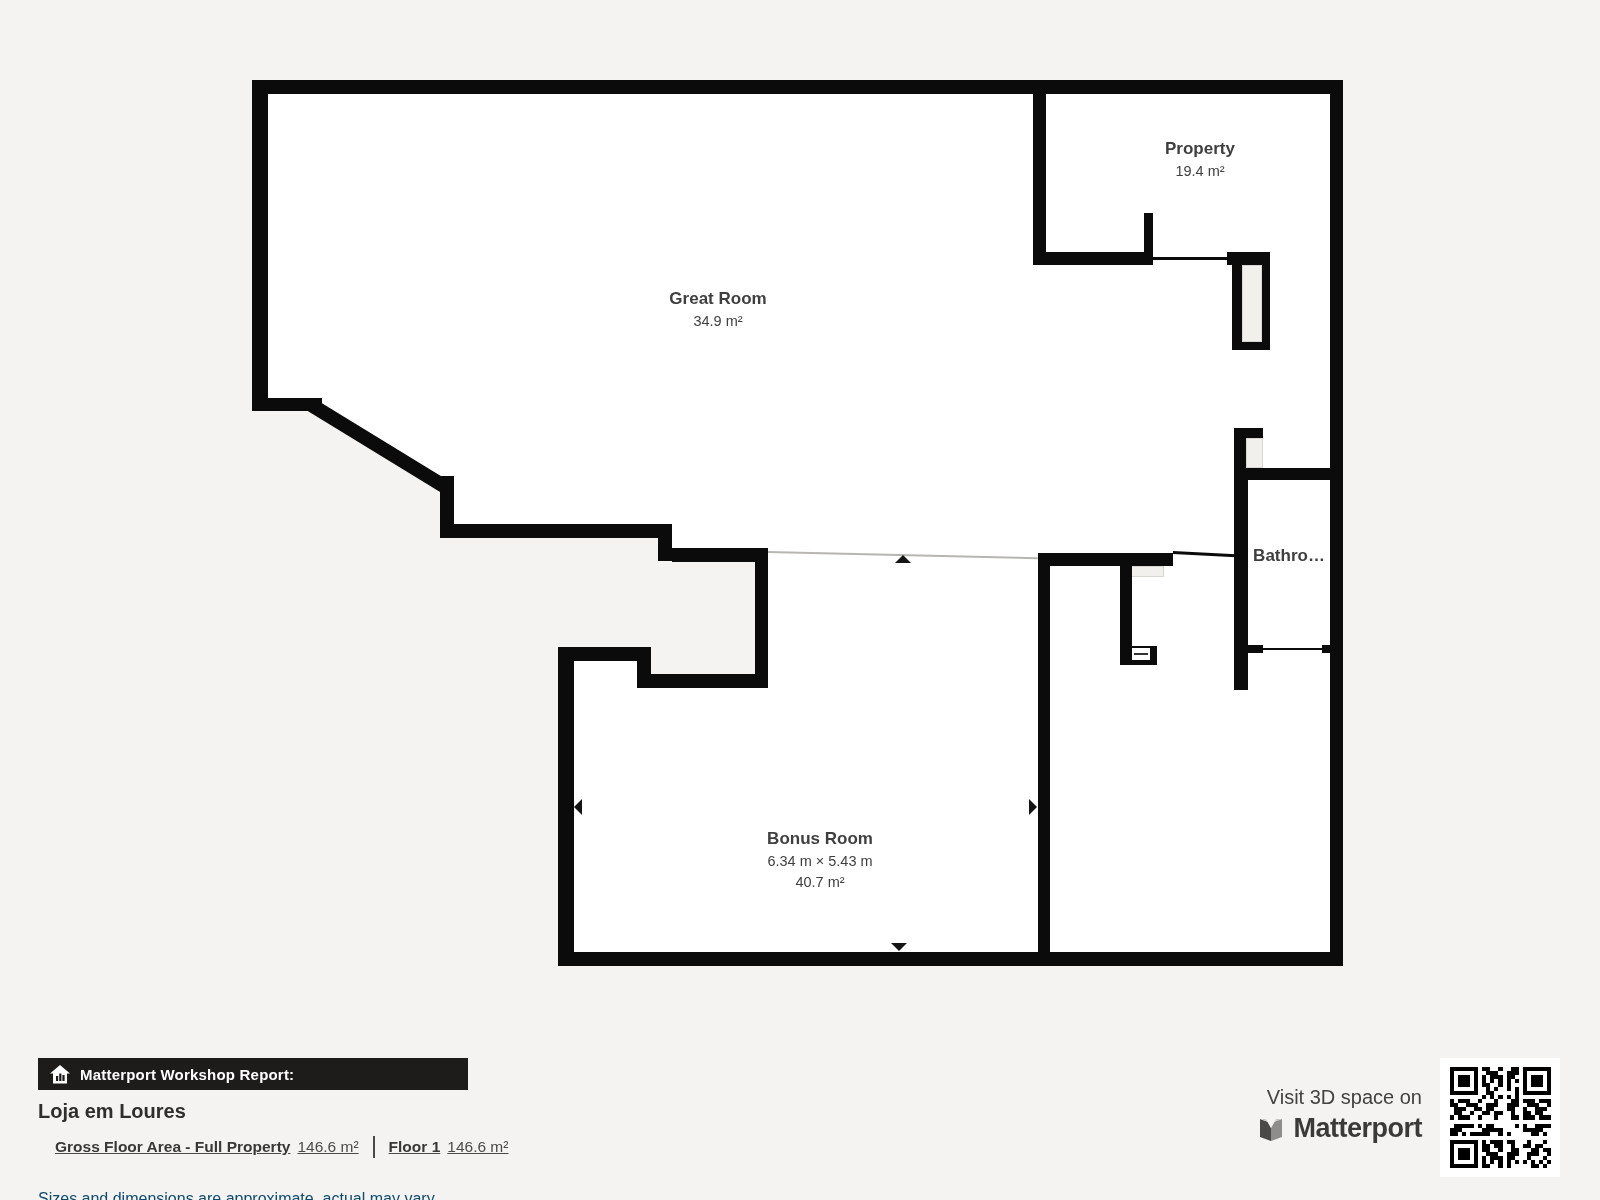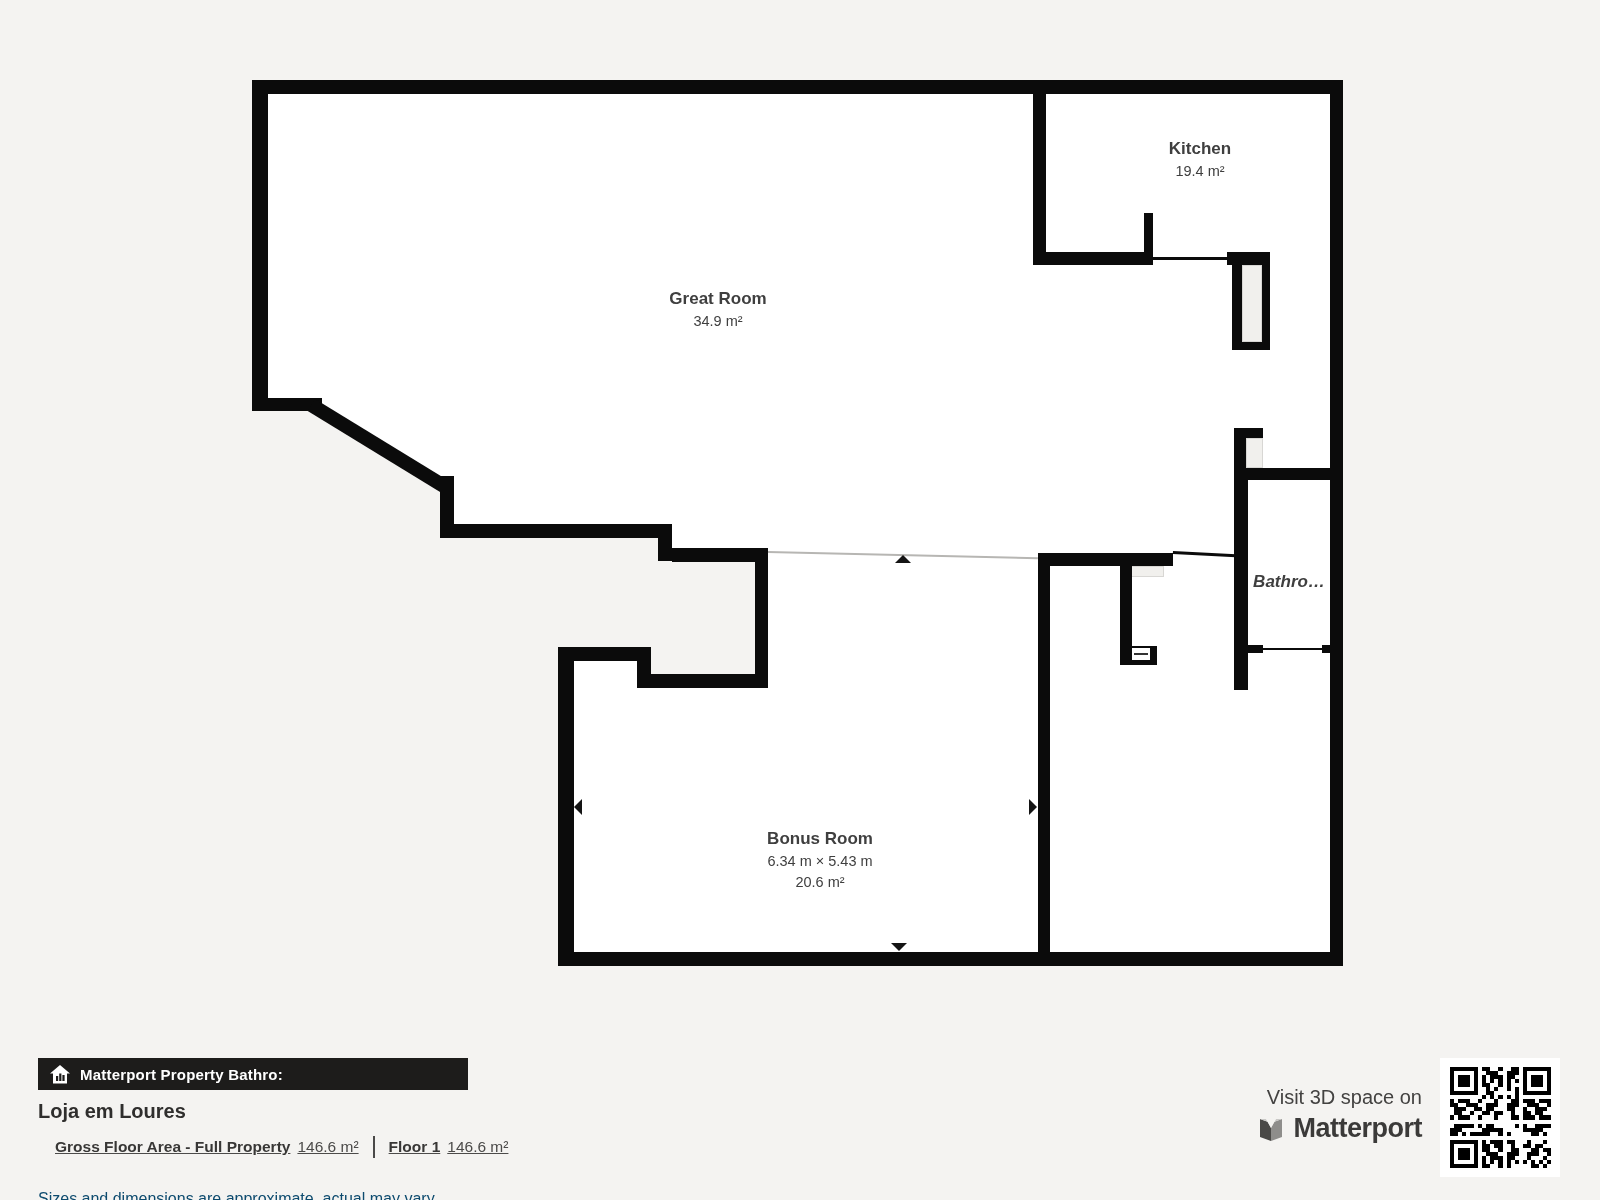--- a/index.html
+++ b/index.html
@@ -100,42 +100,42 @@
   <div class="tri tri-up" style="left:895px;top:555px;"></div>
   <div class="tri tri-down" style="left:891px;top:943px;"></div>
   <div class="tri tri-left" style="left:574px;top:799px;"></div>
   <div class="tri tri-right" style="left:1029px;top:799px;"></div>
 
   <div class="room-label" style="left:618px;top:288px;width:200px;">
     <div class="room-name">Great Room</div>
     <div class="room-sub">34.9 m²</div>
   </div>
   <div class="room-label" style="left:1100px;top:138px;width:200px;">
-    <div class="room-name">Kitchen</div>
+    <div class="room-name">Property</div>
     <div class="room-sub">19.4 m²</div>
   </div>
-  <div class="room-label" style="left:1250px;top:571px;width:78px;font-style:italic;">
+  <div class="room-label" style="left:1250px;top:545px;width:78px;">
     <div class="room-name" style="white-space:nowrap;">Bathro…</div>
   </div>
   <div class="room-label" style="left:720px;top:788px;width:200px;margin-top:40px;">
     <div class="room-name">Bonus Room</div>
     <div class="room-sub">6.34 m × 5.43 m</div>
-    <div class="room-sub">20.6 m²</div>
+    <div class="room-sub">40.7 m²</div>
   </div>
 
   <div id="report-bar">
     <span style="display:inline-flex;">
       <svg width="20" height="19" viewBox="0 0 20 19">
         <path d="M10 0 L20 8.5 L17 8.5 L17 18.5 L3 18.5 L3 8.5 L0 8.5 Z" fill="#ffffff"></path>
         <rect x="6" y="11" width="2.2" height="5" fill="#1d1c1b"></rect>
         <rect x="9.2" y="8.5" width="2.2" height="7.5" fill="#1d1c1b"></rect>
         <rect x="12.4" y="10" width="2.2" height="6" fill="#1d1c1b"></rect>
       </svg>
     </span>
-    <span class="bar-text">Matterport Property Bathro:</span>
+    <span class="bar-text">Matterport Workshop Report:</span>
   </div>
 
   <div id="property-title">Loja em Loures</div>
 
   <div id="stats-row">
     <span class="stat-label">Gross Floor Area - Full Property</span>
     <span class="stat-value">146.6 m²</span>
     <span class="stat-divider"></span>
     <span class="stat-label">Floor 1</span>
     <span class="stat-value">146.6 m²</span>

